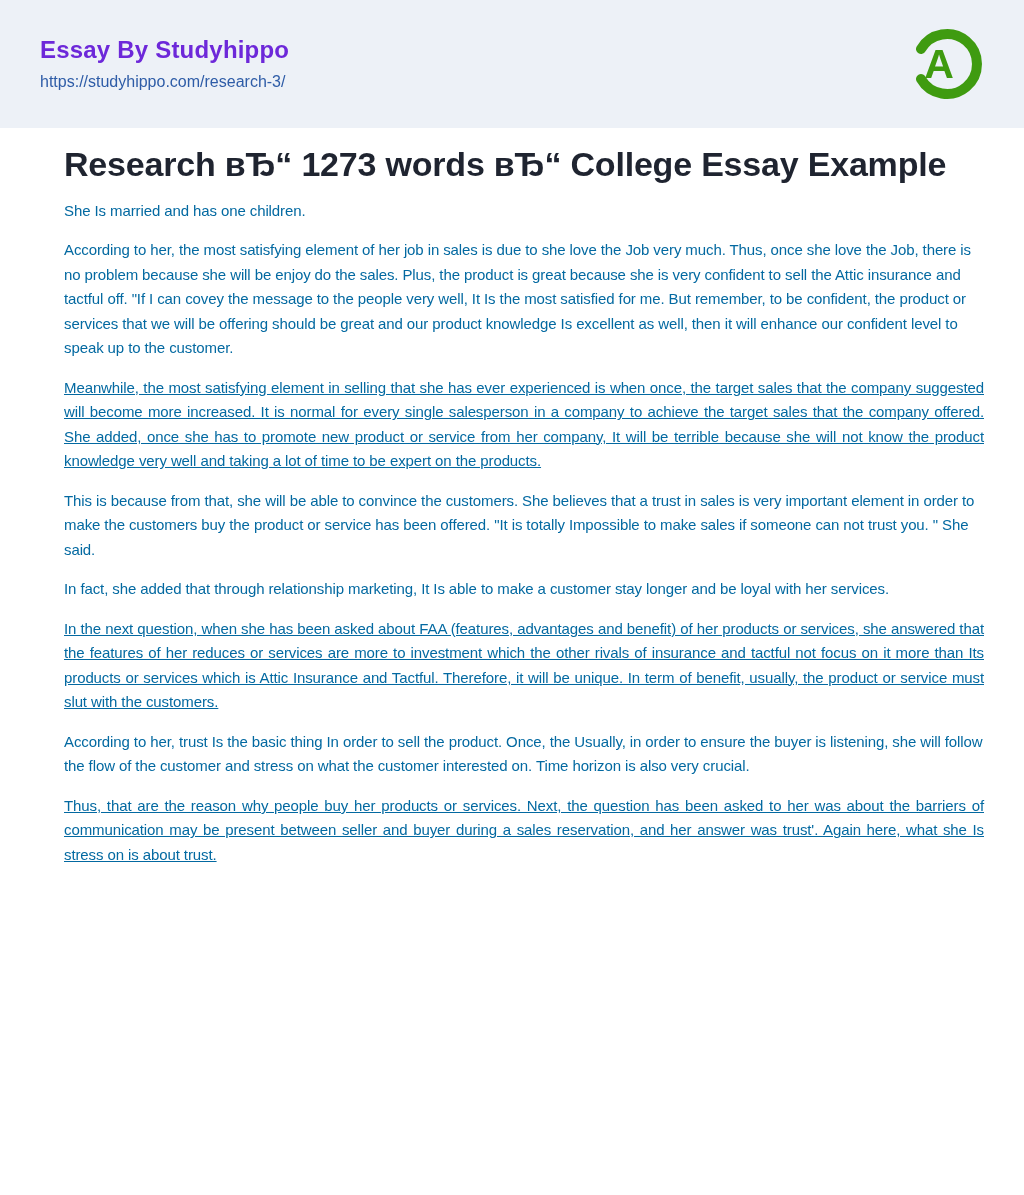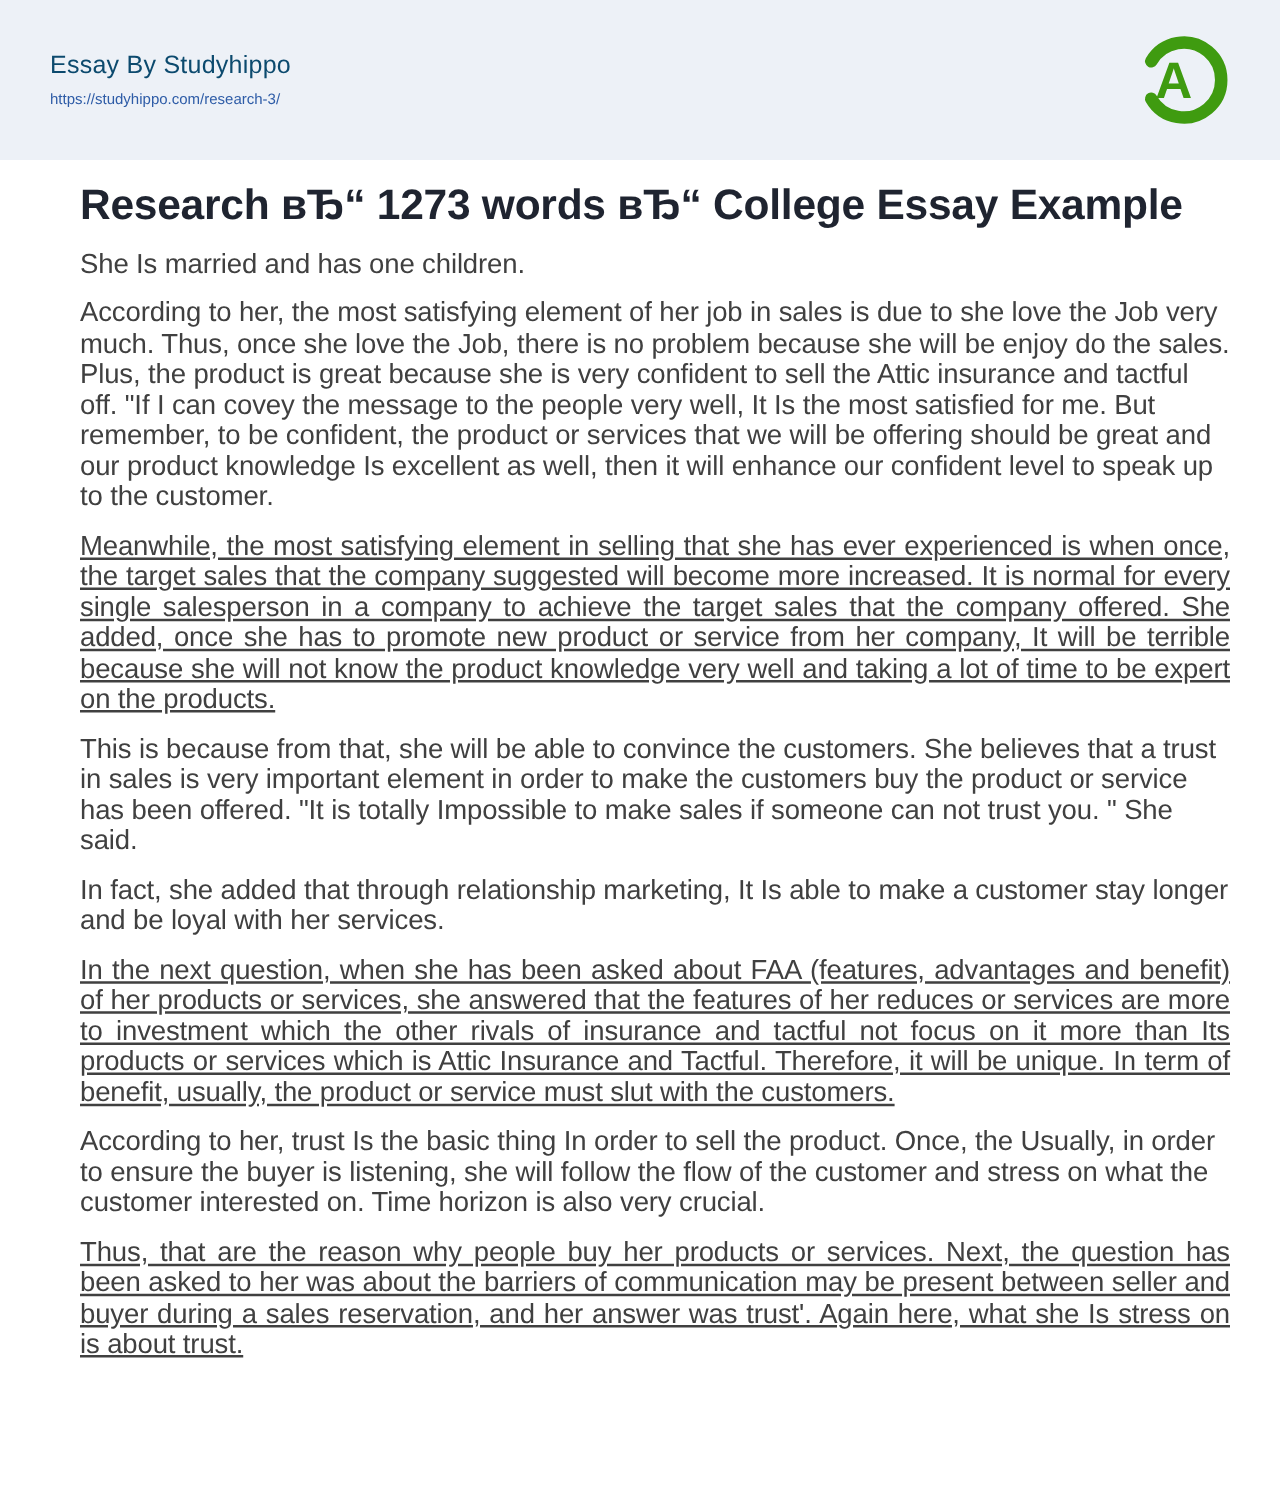--- a/index.html
+++ b/index.html
@@ -13,48 +13,48 @@
   .page-header {
     display: flex;
     justify-content: space-between;
     align-items: center;
     background: #edf1f7;
     height: 128px;
     padding: 0 40px;
   }
   .header-text { display: flex; flex-direction: column; gap: 10px; }
   .site-title {
-    font-size: 20px;
-    font-weight: 400;
-    color: #0c4a6e;
+    font-size: 24px;
+    font-weight: 700;
+    color: #6d28d9;
     letter-spacing: 0.2px;
     line-height: 1.1;
   }
   .site-url {
-    font-size: 12px;
+    font-size: 16px;
     font-weight: 400;
     color: #2e5ca7;
     text-decoration: none;
     line-height: 1.1;
   }
   .site-logo { width: 74px; height: 74px; flex: 0 0 auto; }
   .essay-main { padding: 17px 40px 40px 64px; }
   .essay-title {
     font-size: 34px;
     font-weight: 800;
     color: #1f2430;
     line-height: 1.14;
     letter-spacing: -0.2px;
     margin: 0 0 15px 0;
     max-width: 900px;
   }
   .essay-paragraph {
-    font-size: 22px;
+    font-size: 15px;
     line-height: 24.5px;
-    color: #404040;
+    color: #0369a1;
     letter-spacing: -0.1px;
     margin: 0 0 15px 0;
     text-align: left;
   }
   .essay-paragraph.justify { text-align: justify; text-decoration: underline; }
 </style>
 </head>
 <body>
 
 <header class="page-header">

